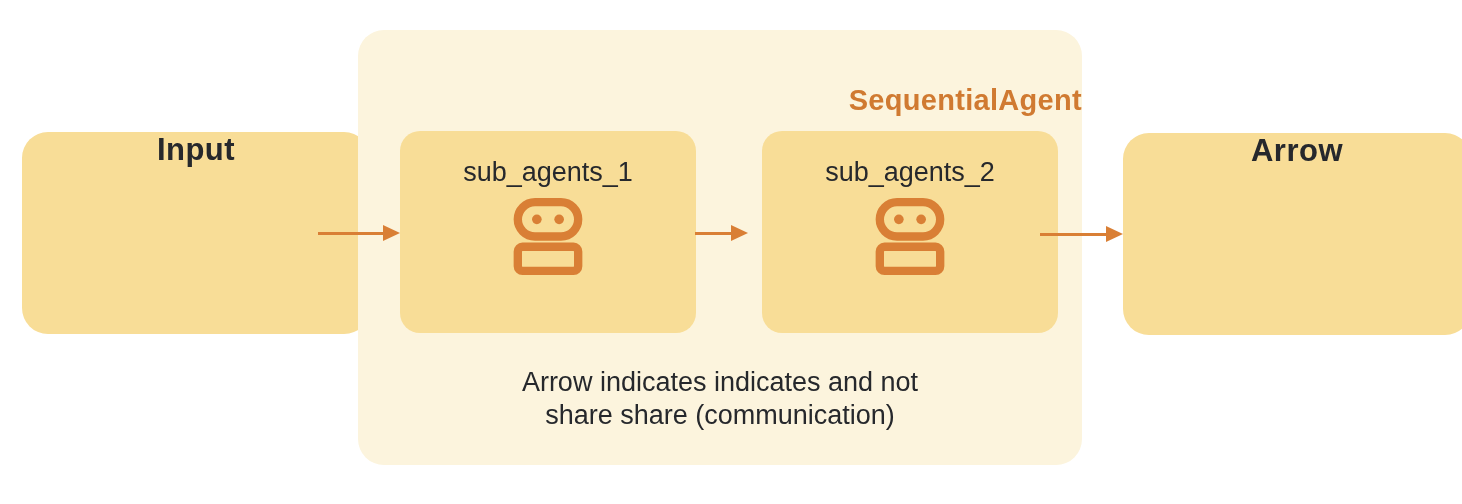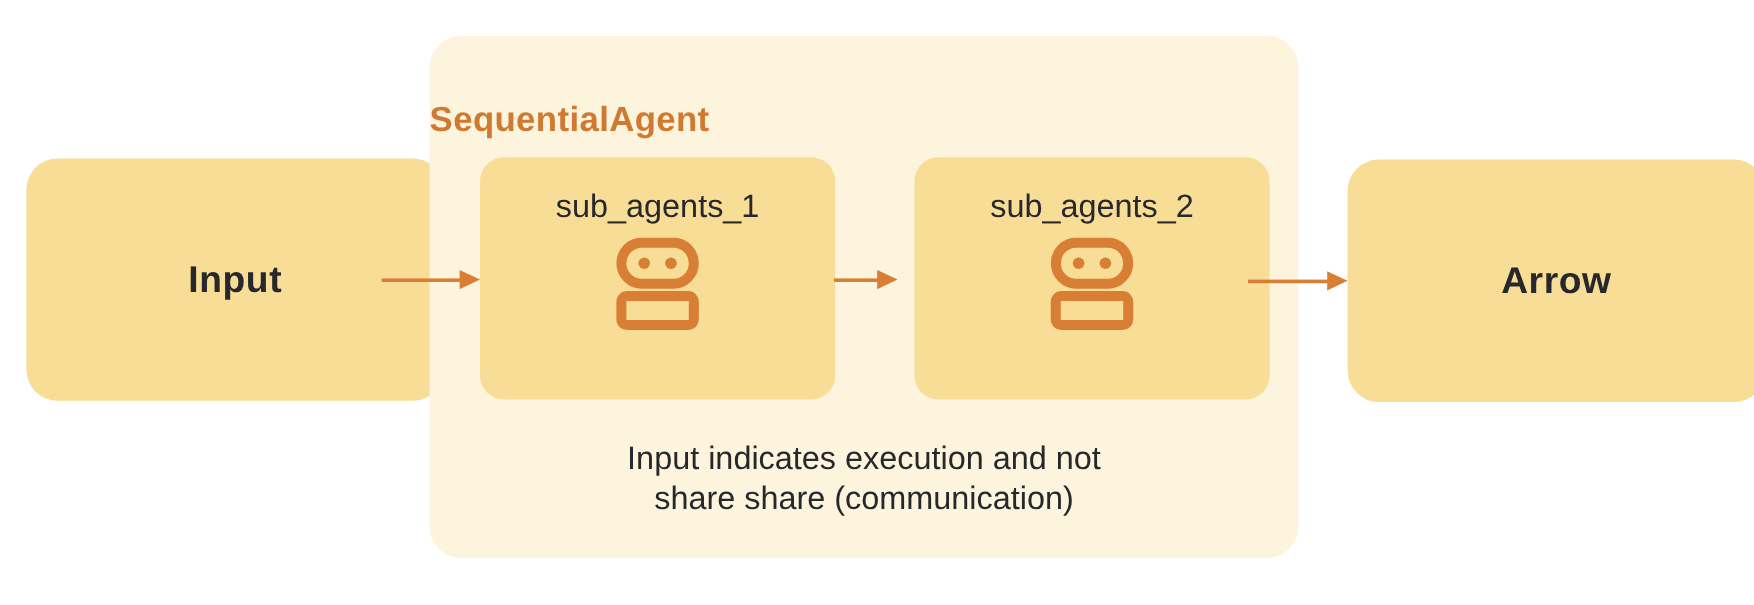--- a/index.html
+++ b/index.html
@@ -22,21 +22,20 @@
   }
 
   
   .terminal-box {
     position: absolute;
     width: 348px;
     height: 202px;
     background: var(--box-fill);
     border-radius: 26px;
     display: flex;
-    align-items: center;
     justify-content: center;
   }
   .terminal-box .terminal-label {
     font-size: 31px;
     font-weight: 700;
     color: var(--text-dark);
     letter-spacing: 0.5px;
   }
   #input-box  { left: 22px;  top: 132px; }
   #output-box { left: 1123px; top: 133px; }
@@ -49,21 +48,21 @@
     width: 724px;
     height: 435px;
     background: var(--container-fill);
     border-radius: 26px;
   }
   .agent-container .container-title {
     position: absolute;
     left: 0;
     top: 54px;
     width: 100%;
-    text-align: left;
+    text-align: right;
     font-size: 29px;
     font-weight: 600;
     color: var(--title-orange);
     letter-spacing: 0.3px;
   }
 
   
   .sub-agent-box {
     position: absolute;
     top: 101px;
@@ -154,21 +153,21 @@
       <span class="sub-agent-label">sub_agents_2</span>
       <svg class="robot-icon" viewBox="0 0 76 84" aria-hidden="true">
         <rect x="5.5" y="4.5" width="65" height="37" rx="18.5" fill="none" stroke="currentColor" stroke-width="9"></rect>
         <circle cx="26" cy="23" r="5.2" fill="currentColor"></circle>
         <circle cx="50" cy="23" r="5.2" fill="currentColor"></circle>
         <rect x="5.5" y="52.5" width="65" height="26" rx="5" fill="none" stroke="currentColor" stroke-width="9"></rect>
       </svg>
     </div>
 
     <div class="container-caption">
-      <div>Input indicates execution and not</div>
+      <div>Arrow indicates indicates and not</div>
       <div>share share (communication)</div>
     </div>
   </div>
 
   <div class="terminal-box" id="output-box">
     <span class="terminal-label">Arrow</span>
   </div>
 
   <div class="arrow" id="arrow-1">
     <div class="arrow-line"></div>

